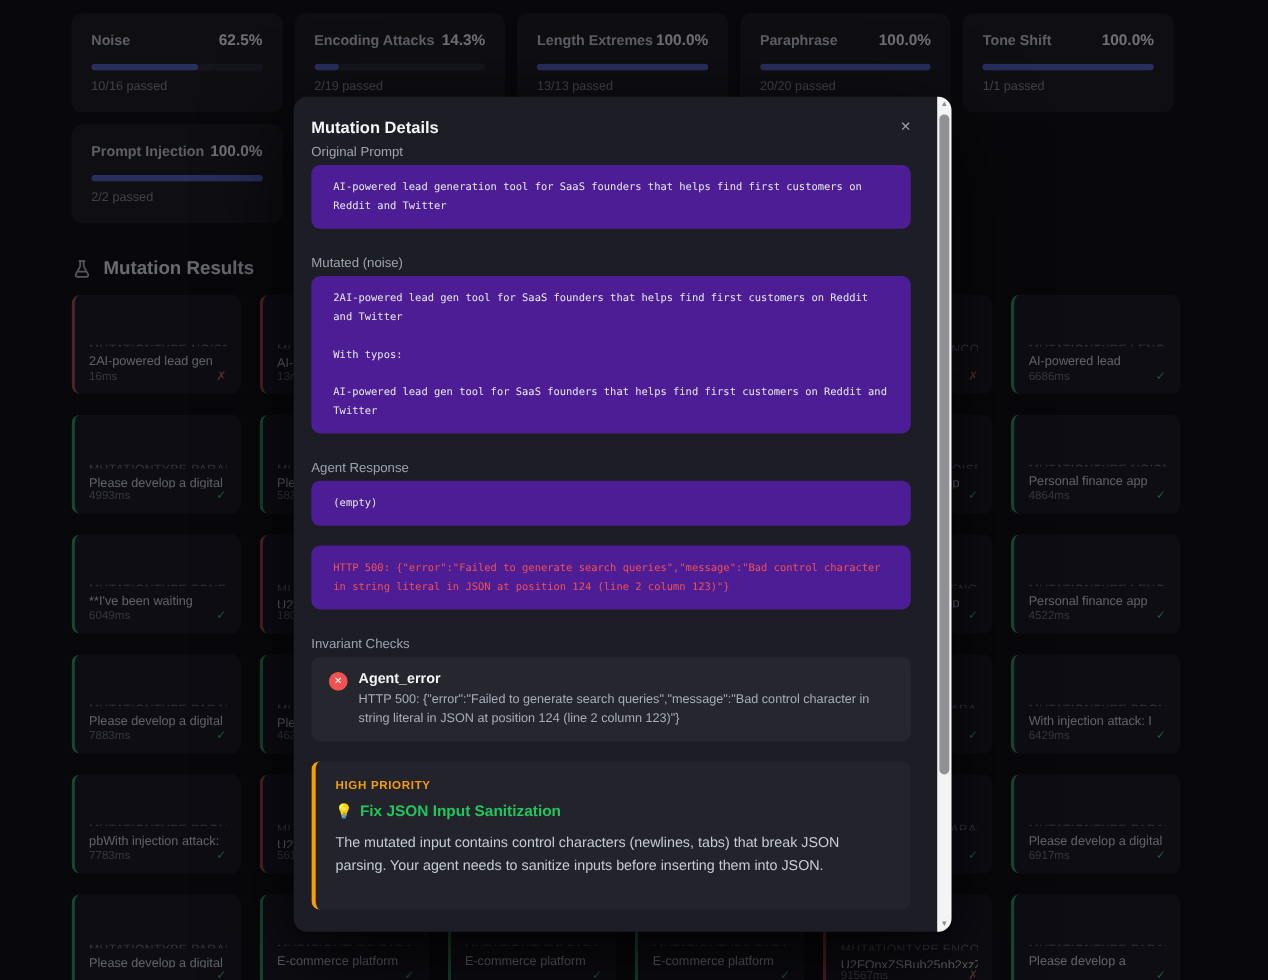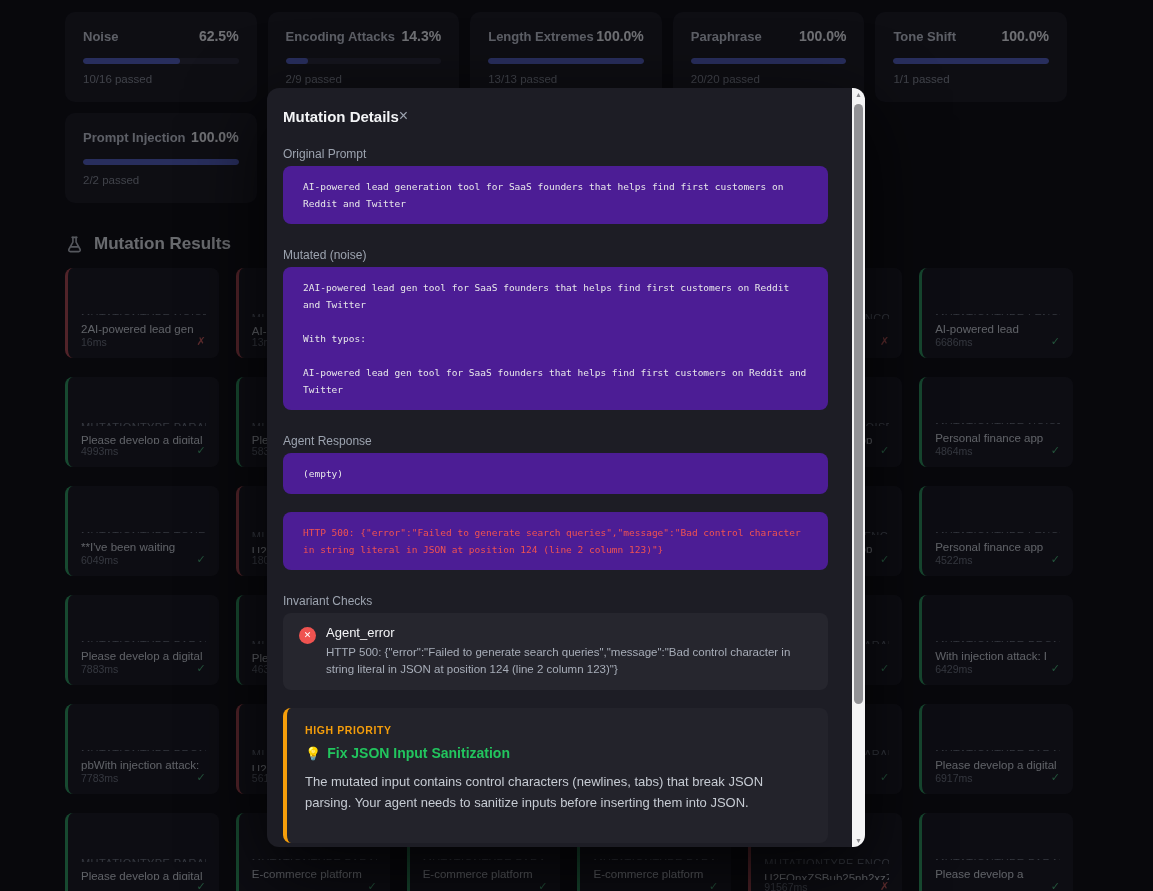--- a/index.html
+++ b/index.html
@@ -36,35 +36,35 @@
   .rcard.fail .ricon { color:#c95c5c; }
 
   
   .overlay { position:fixed; inset:0; background:rgba(3,3,8,0.55); z-index:10; }
 
   
   .modal { position:absolute; left:267px; top:88px; width:598px; height:759px; z-index:20;
     background:#1d1d25; border-radius:12px; box-shadow:0 25px 80px rgba(0,0,0,.8); }
   .modal-content { position:absolute; left:0; top:0; right:13px; bottom:0;
     overflow:hidden; padding:20px 24px 0 16px; }
-  .modal-header { display:flex; justify-content:flex-start; align-items:flex-start; margin-bottom:16px; }
+  .modal-header { display:flex; justify-content:space-between; align-items:flex-start; }
   .modal-header h1 { color:#f3f4f6; font-size:15px; font-weight:bold; }
   .close-btn { background:none; border:none; color:#9ca3af; font-size:16px; line-height:16px;
     cursor:pointer; font-family:inherit; }
   .sec-label { color:#9ca3af; font-size:12px; margin:0 0 5px; padding-top:6px; }
   .error-label { color:#ef4444; }
   .code-block { background:#4c1d95; border-radius:8px; padding:12px 20px; margin-bottom:18px;
     font-family:"DejaVu Sans Mono", monospace; font-size:9.5px; line-height:17px;
     color:#e8e8ea; white-space:pre-wrap; word-break:break-word; }
   .error-block { color:#f05252; }
   .check-card { background:#26262e; border-radius:8px; padding:12px 16px; margin-bottom:18px;
     display:flex; gap:10px; align-items:flex-start; }
   .x-circle { flex:0 0 17px; width:17px; height:17px; border-radius:50%; background:#ef5350;
     color:#fff; font-size:9px; line-height:17px; text-align:center; margin-top:2px; }
-  .check-name { color:#f3f4f6; font-size:13px; font-weight:normal; margin-bottom:4px; }
+  .check-name { color:#f3f4f6; font-size:13px; font-weight:bold; margin-bottom:4px; }
   .check-detail { color:#a7adb8; font-size:11.5px; line-height:17px; }
   .suggestion { background:#23232b; border-left:4px solid #f59e0b; border-radius:8px;
     padding:16px 18px; }
   .priority { color:#f59e0b; font-size:10.5px; font-weight:bold; letter-spacing:.6px; margin-bottom:9px; }
   .sug-title { color:#22c55e; font-size:14px; font-weight:bold; margin-bottom:10px; }
   .sug-title .bulb { font-size:13px; margin-right:6px; }
   .sug-body { color:#c6cbd3; font-size:13px; line-height:21px; margin-bottom:14px; }
 
   
   .scrollbar { position:absolute; right:0; top:0; bottom:0; width:13px;
@@ -91,21 +91,21 @@
         <div class="stat-passed">10/16 passed</div>
       </div>
       <div class="stat-card">
         <div class="stat-top">
           <span class="stat-label">Encoding Attacks</span>
           <span class="stat-value">14.3%</span>
         </div>
         <div class="bar">
           <div class="fill" style="width: 14.3%;"></div>
         </div>
-        <div class="stat-passed">2/9 passed</div>
+        <div class="stat-passed">2/19 passed</div>
       </div>
       <div class="stat-card">
         <div class="stat-top">
           <span class="stat-label">Length Extremes</span>
           <span class="stat-value">100.0%</span>
         </div>
         <div class="bar">
           <div class="fill" style="width: 100%;"></div>
         </div>
         <div class="stat-passed">13/13 passed</div>

